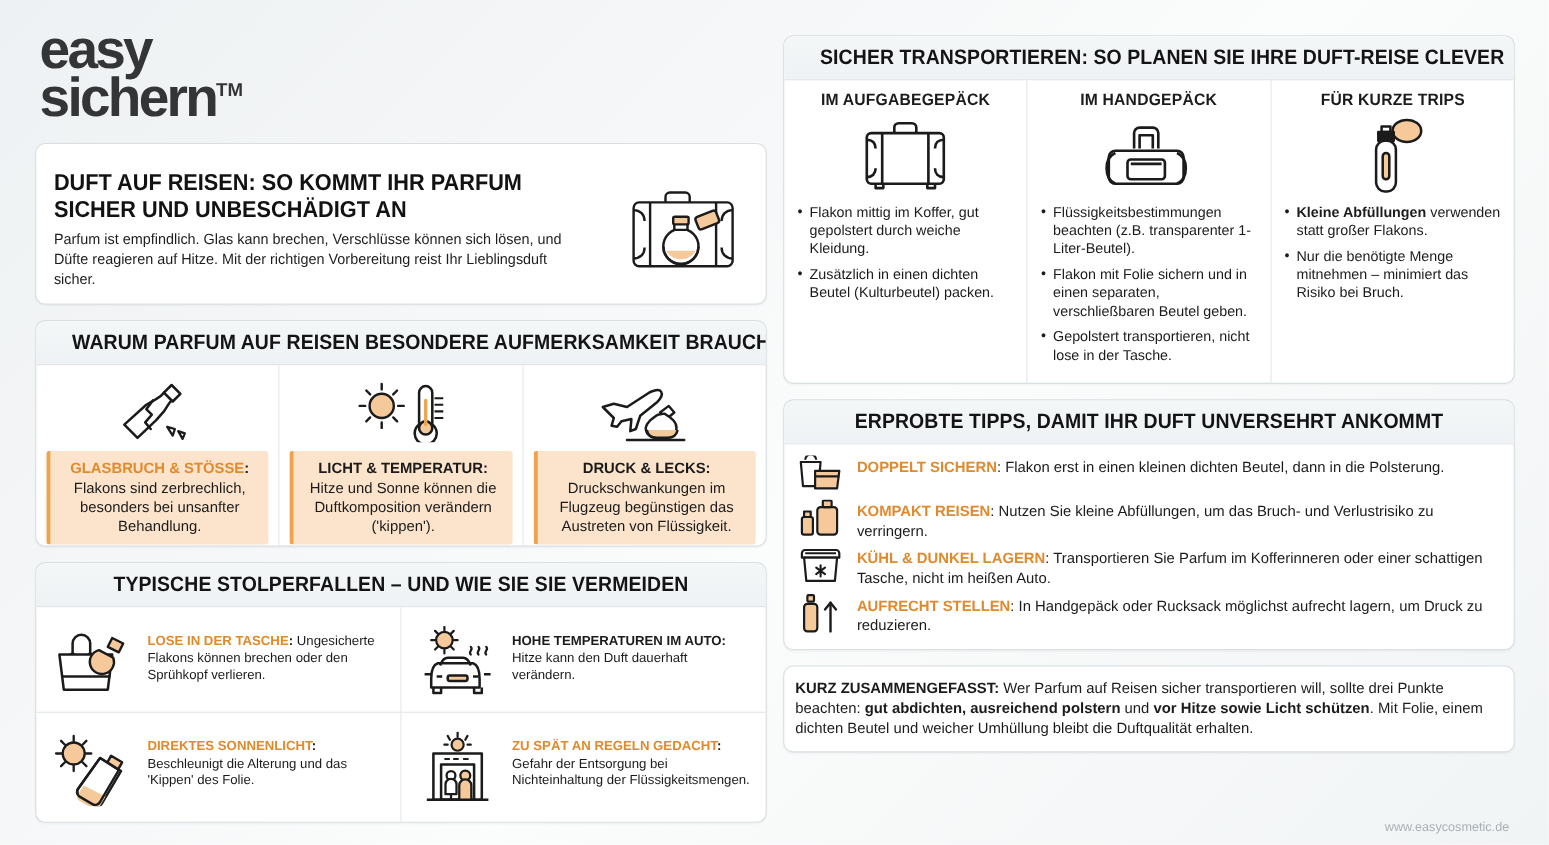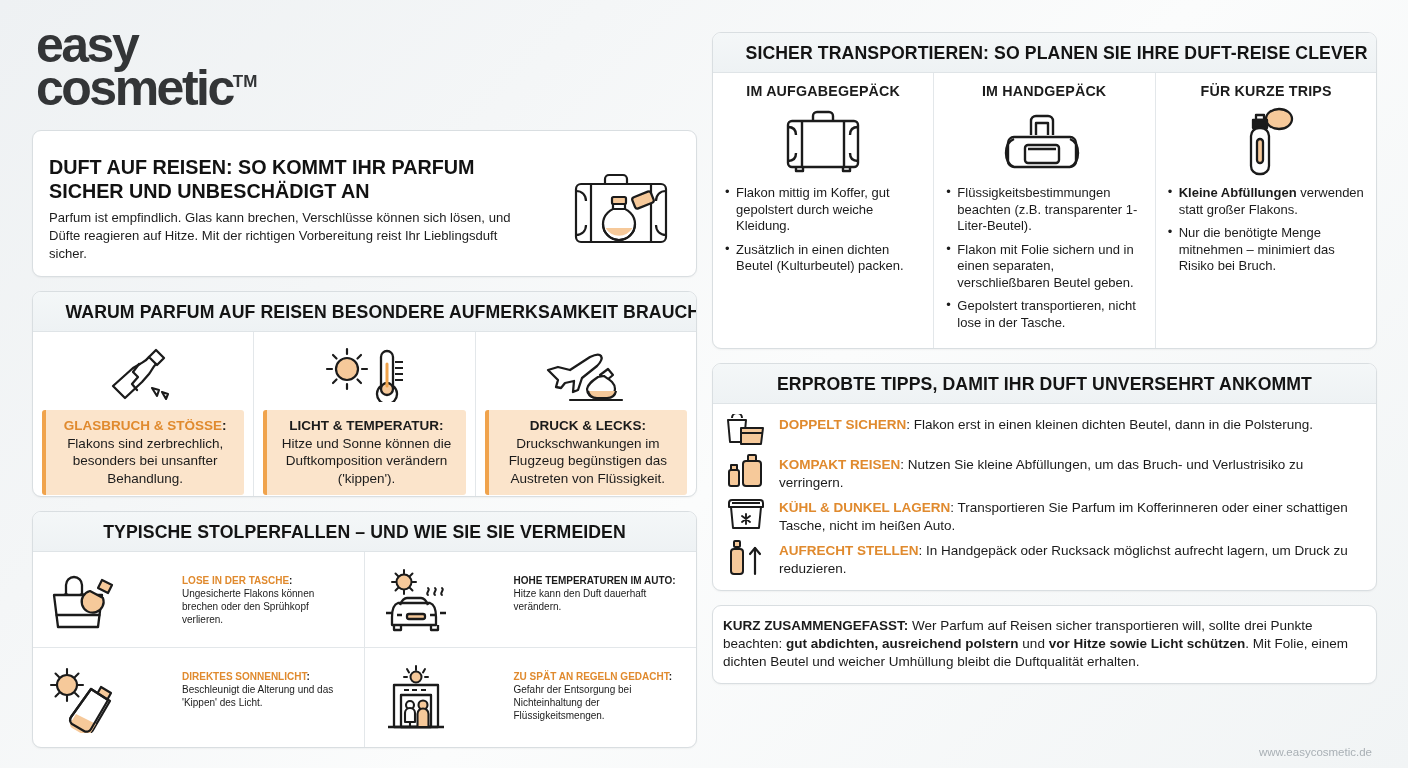--- a/index.html
+++ b/index.html
@@ -76,21 +76,21 @@
   .warn-box .t .hl{ color:#e08a2e; }
   .warn-box .d{ font-size:13.5px; line-height:1.3; margin-top:1px; }
 
   
   .pit-grid{ display:flex; flex-wrap:wrap; }
   .pit{ width:50%; display:flex; gap:9px; padding:13px 12px 12px 10px;
         border-right:1px solid #e3e7ea; border-bottom:1px solid #e3e7ea; align-items:flex-start; }
   .pit:nth-child(2n){ border-right:none; }
   .pit:nth-child(3),.pit:nth-child(4){ border-bottom:none; }
   .pit-ic{ flex:0 0 82px; display:flex; justify-content:center; padding-top:4px; }
-  .pit-tx{ flex:1; font-size:10px; line-height:1.29; padding-top:10px;margin-left:48px; }
+  .pit-tx{ flex:1; font-size:12px; line-height:1.29; padding-top:10px; }
   .pit-tx .hd{ font-weight:bold; }
   .pit-tx .or{ color:#e08a2e; }
 
   
   .tr-grid{ display:flex; }
   .tr-col{ flex:1; border-right:1px solid #e3e7ea; padding:9px 12px 10px; }
   .tr-col:last-child{ border-right:none; }
   .tr-col h3{ font-size:15px; font-weight:bold; text-align:center; letter-spacing:.2px;
               transform:scaleX(.95); }
   .tr-ic{ height:86px; display:flex; align-items:center; justify-content:center; }
@@ -113,21 +113,21 @@
   .url{ position:absolute; right:36px; bottom:10px; font-size:11.5px; color:#a9b0b5; }
   svg{ display:block; }
 </style>
 </head>
 <body>
 
 <div class="page">
 
   <div class="logo">
     <div class="l1">easy</div>
-    <div class="l2"><span>cosmetic</span><span class="tm">TM</span></div>
+    <div class="l2"><span>sichern</span><span class="tm">TM</span></div>
   </div>
 
   <div class="left">
 
     <div class="card hero" style="margin-bottom:14px;">
       <div class="hero-txt">
         <h1>
           <span>DUFT AUF REISEN: SO KOMMT IHR PARFUM</span><br><span>SICHER UND UNBESCHÄDIGT AN</span>
         </h1>
         <p>Parfum ist empfindlich. Glas kann brechen, Verschlüsse können sich lösen, und Düfte reagieren auf Hitze. Mit der richtigen Vorbereitung reist Ihr Lieblingsduft sicher.</p>
@@ -287,21 +287,21 @@
               <g fill="none" stroke="#1b1b1b" stroke-width="2.2" stroke-linejoin="round">
                 <path d="M55 22l10 6-5 9-10-6z" fill="#f6c99a"></path>
                 <path d="M47 32L27 60a5 5 0 0 0 2 7l13 8a5 5 0 0 0 7-2l17-29z" fill="#fff" transform="translate(-2,-8)"></path>
                 <path d="M30 49l-5 8a4 4 0 0 0 1 6l12 7a4 4 0 0 0 6-1l6-10z" fill="#f6c99a" stroke="none"></path>
                 <path d="M45 24L25 52a5 5 0 0 0 1 7l12 7a5 5 0 0 0 7-2l17-29z"></path>
               </g>
             </svg>
           </div>
           <div class="pit-tx">
             <span class="hd or">DIREKTES SONNENLICHT</span><span class="hd">:</span>
-            <span>Beschleunigt die Alterung und das 'Kippen' des Licht.</span>
+            <span>Beschleunigt die Alterung und das 'Kippen' des Folie.</span>
           </div>
         </div>
 
         <div class="pit">
           <div class="pit-ic">
             <svg width="72" height="70" viewBox="0 0 72 70">
               <g stroke="#1b1b1b" stroke-width="2" stroke-linecap="round">
                 <circle cx="36" cy="12" r="5.5" fill="#f6c99a"></circle>
                 <path d="M36 1v4M27 4l2 3.5M45 4l-2 3.5M24 12h3M45 12h3"></path>
               </g>

